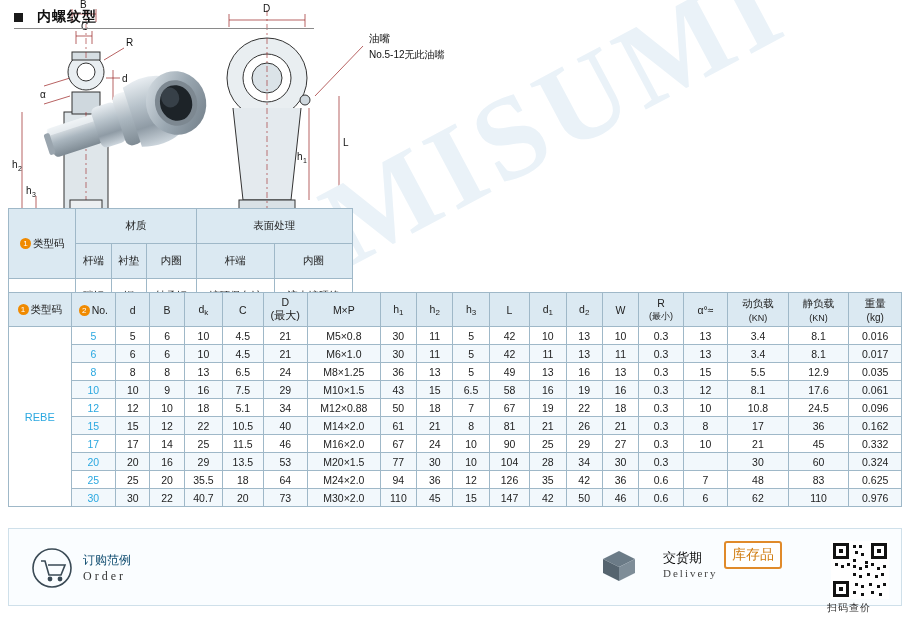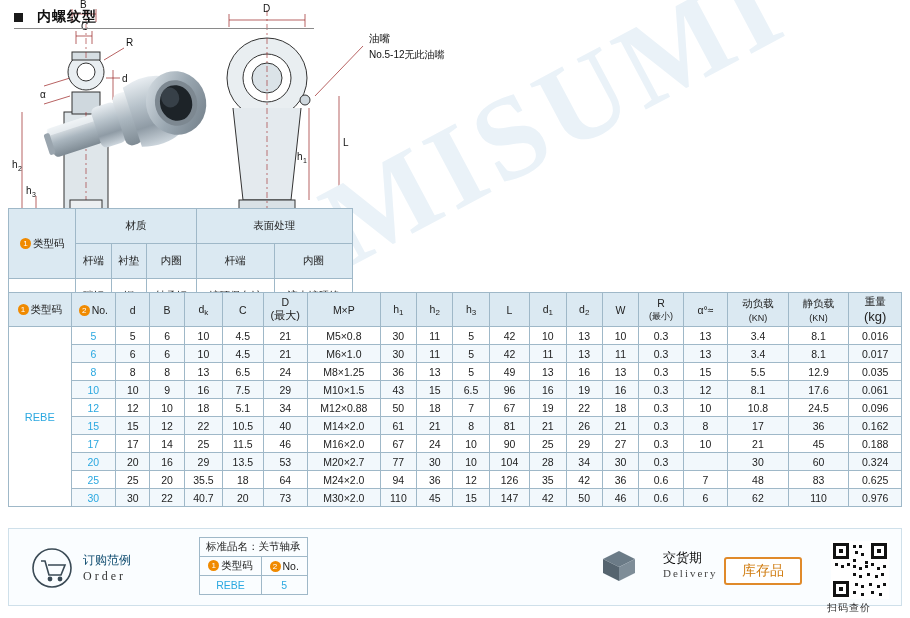--- a/index.html
+++ b/index.html
@@ -65,22 +65,22 @@
   .order-text .t2 { font-size:12px; color:#333; letter-spacing:3px; font-family:"Liberation Serif", serif; }
 
   .ord-tbl { position:absolute; left:190px; top:8px; }
   .ord-tbl td { border:1px solid #9fb8c8; font-size:10.5px; text-align:center; height:19px; padding:0 6px; }
   .ord-tbl .blue { color:#2ba8e0; }
 
   .delivery { position:absolute; left:590px; top:18px; display:flex; align-items:center; gap:24px; }
   .dbox { width:40px; height:34px; }
   .d1 { font-size:13px; color:#111; }
   .d2 { font-size:11px; color:#444; letter-spacing:2px; font-family:Liberation Serif, serif; }
-  .stock { position:absolute; left:715px; top:28px; border:2px solid #e08a2a; color:#d07c10;
-     font-size:14px; padding:3px 16px; border-radius:3px; background:#fff; }
+  .stock { position:absolute; left:715px; top:12px; border:2px solid #e08a2a; color:#d07c10;
+     font-size:14px; padding:3px 6px; border-radius:3px; background:#fff; }
   .qr { position:absolute; left:822px; top:12px; width:58px; height:58px; }
   .qr-cap { position:absolute; left:818px; top:72px; font-size:10px; color:#333; letter-spacing:1px; }
 </style>
 </head>
 <body>
 
 <div class="page">
 
   
   <div class="header">
@@ -278,21 +278,21 @@
           <span>R</span><br><span style="font-size:9px">(最小)</span>
         </th>
         <th class="head" style="width:44px">α°≈</th>
         <th class="head" style="width:60px">
           <span>动负载</span><br><span style="font-size:9px">(KN)</span>
         </th>
         <th class="head" style="width:60px">
           <span>静负载</span><br><span style="font-size:9px">(KN)</span>
         </th>
         <th class="head" style="width:52px">
-          <span>重量</span><br><span style="font-size:13px">(kg)</span>
+          <span>重量</span><br><span style="font-size:10px">(kg)</span>
         </th>
       </tr>
     </thead>
     <tbody id="dim-body">
         <tr>
           <td class="rebe" rowspan="10">REBE</td>
           <td class="no-col">5</td>
           <td>5</td>
           <td>6</td>
           <td>10</td>
@@ -358,21 +358,21 @@
           <td class="no-col">10</td>
           <td>10</td>
           <td>9</td>
           <td>16</td>
           <td>7.5</td>
           <td>29</td>
           <td>M10×1.5</td>
           <td>43</td>
           <td>15</td>
           <td>6.5</td>
-          <td>96</td>
+          <td>58</td>
           <td>16</td>
           <td>19</td>
           <td>16</td>
           <td>0.3</td>
           <td>12</td>
           <td>8.1</td>
           <td>17.6</td>
           <td>0.061</td>
         </tr>
         <tr>
@@ -429,30 +429,30 @@
           <td>24</td>
           <td>10</td>
           <td>90</td>
           <td>25</td>
           <td>29</td>
           <td>27</td>
           <td>0.3</td>
           <td>10</td>
           <td>21</td>
           <td>45</td>
-          <td>0.188</td>
+          <td>0.332</td>
         </tr>
         <tr>
           <td class="no-col">20</td>
           <td>20</td>
           <td>16</td>
           <td>29</td>
           <td>13.5</td>
           <td>53</td>
-          <td>M20×2.7</td>
+          <td>M20×1.5</td>
           <td>77</td>
           <td>30</td>
           <td>10</td>
           <td>104</td>
           <td>28</td>
           <td>34</td>
           <td>30</td>
           <td>0.3</td>
           <td></td>
           <td>30</td>
@@ -513,37 +513,20 @@
         <path d="M12 13 h4 l4 14 h12 l4 -10 h-17" fill="none" stroke="#3a4a55" stroke-width="1.6"></path>
         <circle cx="21" cy="31" r="2.4" fill="#3a4a55"></circle>
         <circle cx="31" cy="31" r="2.4" fill="#3a4a55"></circle>
       </svg>
       <div class="order-text">
         <div class="t1">订购范例</div>
         <div class="t2">Order</div>
       </div>
     </div>
 
-    <table class="ord-tbl">
-      <tbody>
-          <tr>
-        <td colspan="2">
-          <span>标准品名：</span><span>关节轴承</span>
-        </td>
-      </tr>
-      <tr>
-        <td><span class="badge">1</span><span>类型码</span></td>
-        <td><span class="badge">2</span><span>No.</span></td>
-      </tr>
-      <tr>
-        <td class="blue">REBE</td>
-        <td class="blue">5</td>
-      </tr>
-    </tbody>
-      </table>
 
     <div class="delivery">
       <svg class="dbox" viewBox="0 0 40 34">
         <path d="M4 12 L20 4 L36 12 L20 20 Z" fill="#6b7b87"></path>
         <path d="M4 12 L4 26 L20 34 L20 20 Z" fill="#55646f"></path>
         <path d="M36 12 L36 26 L20 34 L20 20 Z" fill="#7e8d98"></path>
       </svg>
       <div>
         <div class="d1">交货期</div>
         <div class="d2">Delivery</div>

